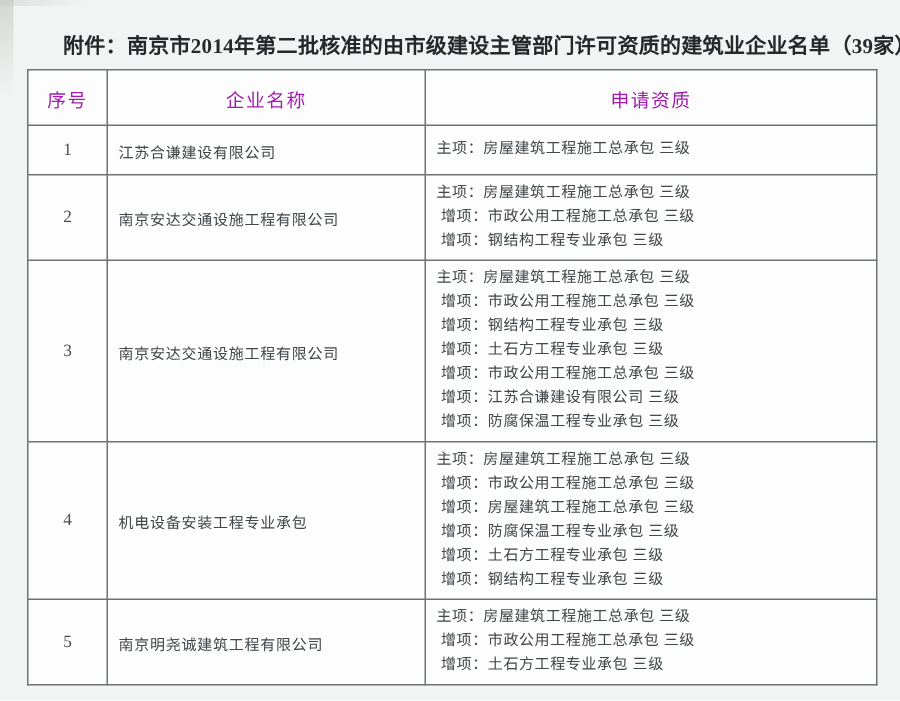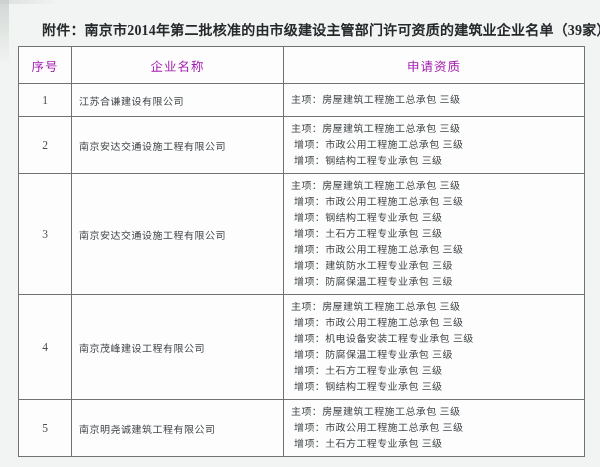--- a/index.html
+++ b/index.html
@@ -153,31 +153,31 @@
         </tr>
         <tr>
           <td class="col-no">3</td>
           <td class="col-company">南京安达交通设施工程有限公司</td>
           <td class="col-qual">
             <div class="qual-line">主项：房屋建筑工程施工总承包  三级</div>
             <div class="qual-line">增项：市政公用工程施工总承包  三级</div>
             <div class="qual-line">增项：钢结构工程专业承包  三级</div>
             <div class="qual-line">增项：土石方工程专业承包  三级</div>
             <div class="qual-line">增项：市政公用工程施工总承包  三级</div>
-            <div class="qual-line">增项：建筑防水工程专业承包  三级</div>
+            <div class="qual-line">增项：江苏合谦建设有限公司  三级</div>
             <div class="qual-line">增项：防腐保温工程专业承包  三级</div>
           </td>
         </tr>
         <tr>
           <td class="col-no">4</td>
-          <td class="col-company">南京茂峰建设工程有限公司</td>
+          <td class="col-company">机电设备安装工程专业承包</td>
           <td class="col-qual">
             <div class="qual-line">主项：房屋建筑工程施工总承包  三级</div>
             <div class="qual-line">增项：市政公用工程施工总承包  三级</div>
-            <div class="qual-line">增项：机电设备安装工程专业承包  三级</div>
+            <div class="qual-line">增项：房屋建筑工程施工总承包  三级</div>
             <div class="qual-line">增项：防腐保温工程专业承包  三级</div>
             <div class="qual-line">增项：土石方工程专业承包  三级</div>
             <div class="qual-line">增项：钢结构工程专业承包  三级</div>
           </td>
         </tr>
         <tr>
           <td class="col-no">5</td>
           <td class="col-company">南京明尧诚建筑工程有限公司</td>
           <td class="col-qual">
             <div class="qual-line">主项：房屋建筑工程施工总承包  三级</div>

